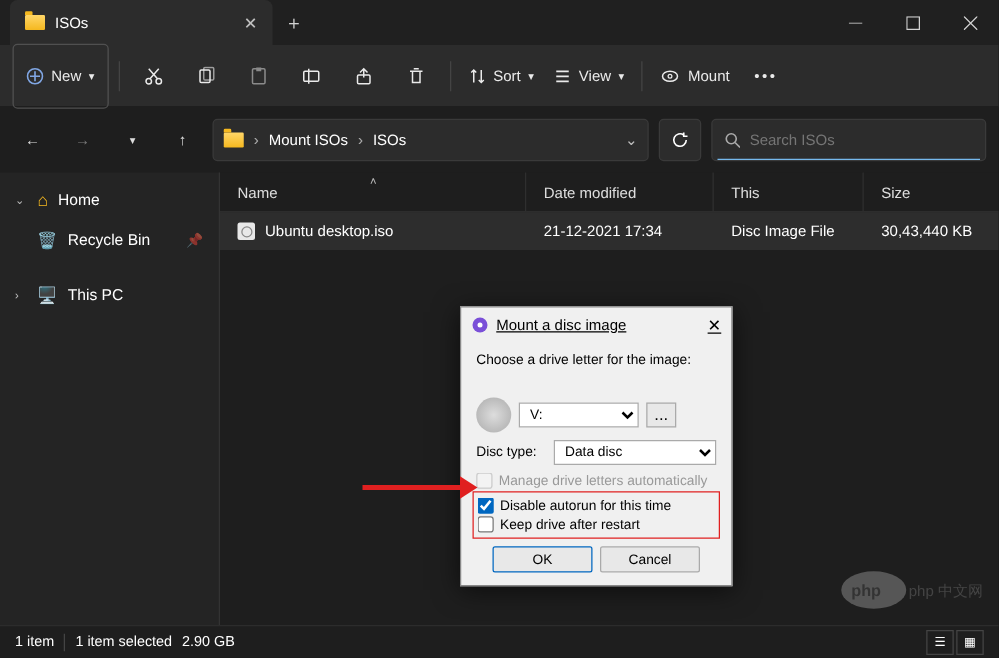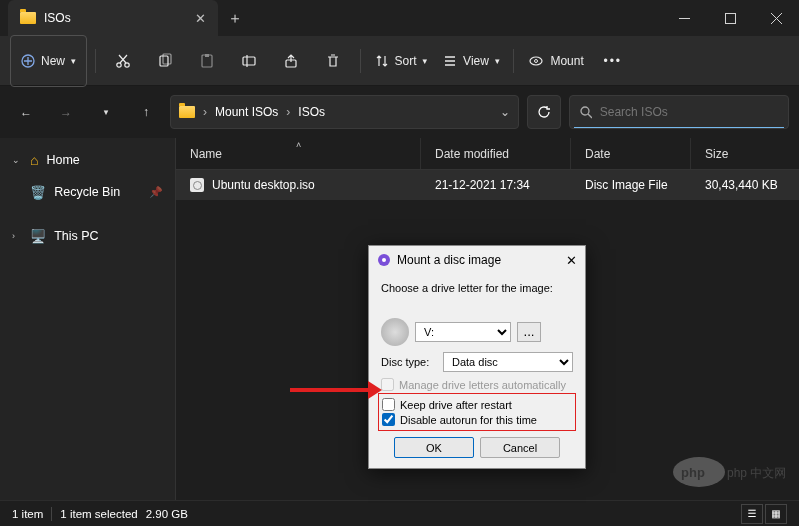--- a/index.html
+++ b/index.html
@@ -48,21 +48,21 @@
     .cell.date { width: 150px; }
     .cell.type { width: 120px; }
     .cell.size { flex: 1; }
     
     .statusbar { position: absolute; bottom: 0; left: 0; right: 0; height: 26px; background: #1e1e1e; border-top: 1px solid #2c2c2c; display: flex; align-items: center; padding: 0 12px; font-size: 11.5px; gap: 8px; }
     .sb-sep { width: 1px; height: 14px; background: #444; }
     .view-toggles { margin-left: auto; display: flex; gap: 2px; }
     .vt { width: 22px; height: 20px; border: 1px solid #444; display: flex; align-items: center; justify-content: center; font-size: 10px; }
     
     .dialog { position: absolute; left: 368px; top: 245px; width: 218px; background: #f0f0f0; border: 1px solid #888; box-shadow: 0 4px 20px rgba(0,0,0,0.6); color: #000; font-size: 11px; }
-    .dlg-title { height: 28px; display: flex; align-items: center; padding: 0 8px; gap: 6px; font-size: 12px; }
+    .dlg-title { height: 28px; display: flex; align-items: center; padding: 0 8px; gap: 6px; font-size: 12px; text-decoration: underline; }
     .dlg-close { margin-left: auto; font-size: 13px; }
     .dlg-body { padding: 8px 12px 10px; }
     .dlg-row { display: flex; align-items: center; gap: 6px; margin-bottom: 6px; }
     .dlg-select { border: 1px solid #aaa; background: #fff; height: 20px; font-size: 11px; padding: 0 4px; }
     .dlg-dots { border: 1px solid #aaa; background: #e8e8e8; height: 20px; width: 24px; text-align: center; line-height: 16px; }
     .dlg-check { display: flex; align-items: center; gap: 5px; margin: 2px 0; font-size: 11px; }
     .dlg-check input[type=checkbox] { width: 13px; height: 13px; accent-color: #0067c0; }
     .dlg-check.disabled { color: #999; }
     .redbox { border: 1.5px solid #e02020; padding: 2px 3px; margin: 2px -3px 6px; }
     .dlg-buttons { display: flex; gap: 6px; justify-content: center; }
@@ -235,21 +235,21 @@
   <div class="content">
     <div class="headers">
       <div class="col name">
           <span>Name</span>
         </div>
       <span class="sort-arrow">˄</span>
       <div class="col date">
           <span>Date modified</span>
         </div>
       <div class="col type">
-          <span>Date</span>
+          <span>This</span>
         </div>
       <div class="col size">
           <span>Size</span>
         </div>
     </div>
     <div class="row">
       <div class="cell name">
         <span class="iso-icon"></span>
         <span>Ubuntu desktop.iso</span>
       </div>
@@ -290,26 +290,26 @@
     <div class="dlg-row" style="margin-top:6px">
       <span style="width:56px">Disc type:</span>
       <select class="dlg-select" style="flex:1"><option>Data disc</option></select>
     </div>
     <label class="dlg-check disabled">
       <input type="checkbox" disabled="" style="">
       <span>Manage drive letters automatically</span>
     </label>
     <div class="redbox">
       <label class="dlg-check">
+        <input type="checkbox" checked="" style="">
+        <span>Disable autorun for this time</span>
+      </label>
+      <label class="dlg-check">
         <input type="checkbox" style="">
         <span>Keep drive after restart</span>
-      </label>
-      <label class="dlg-check">
-        <input type="checkbox" checked="" style="">
-        <span>Disable autorun for this time</span>
       </label>
     </div>
     <div class="dlg-buttons">
       <button class="dlg-btn primary">OK</button>
       <button class="dlg-btn">Cancel</button>
     </div>
   </div>
 </div>
 
 <div class="arrow-annot">

